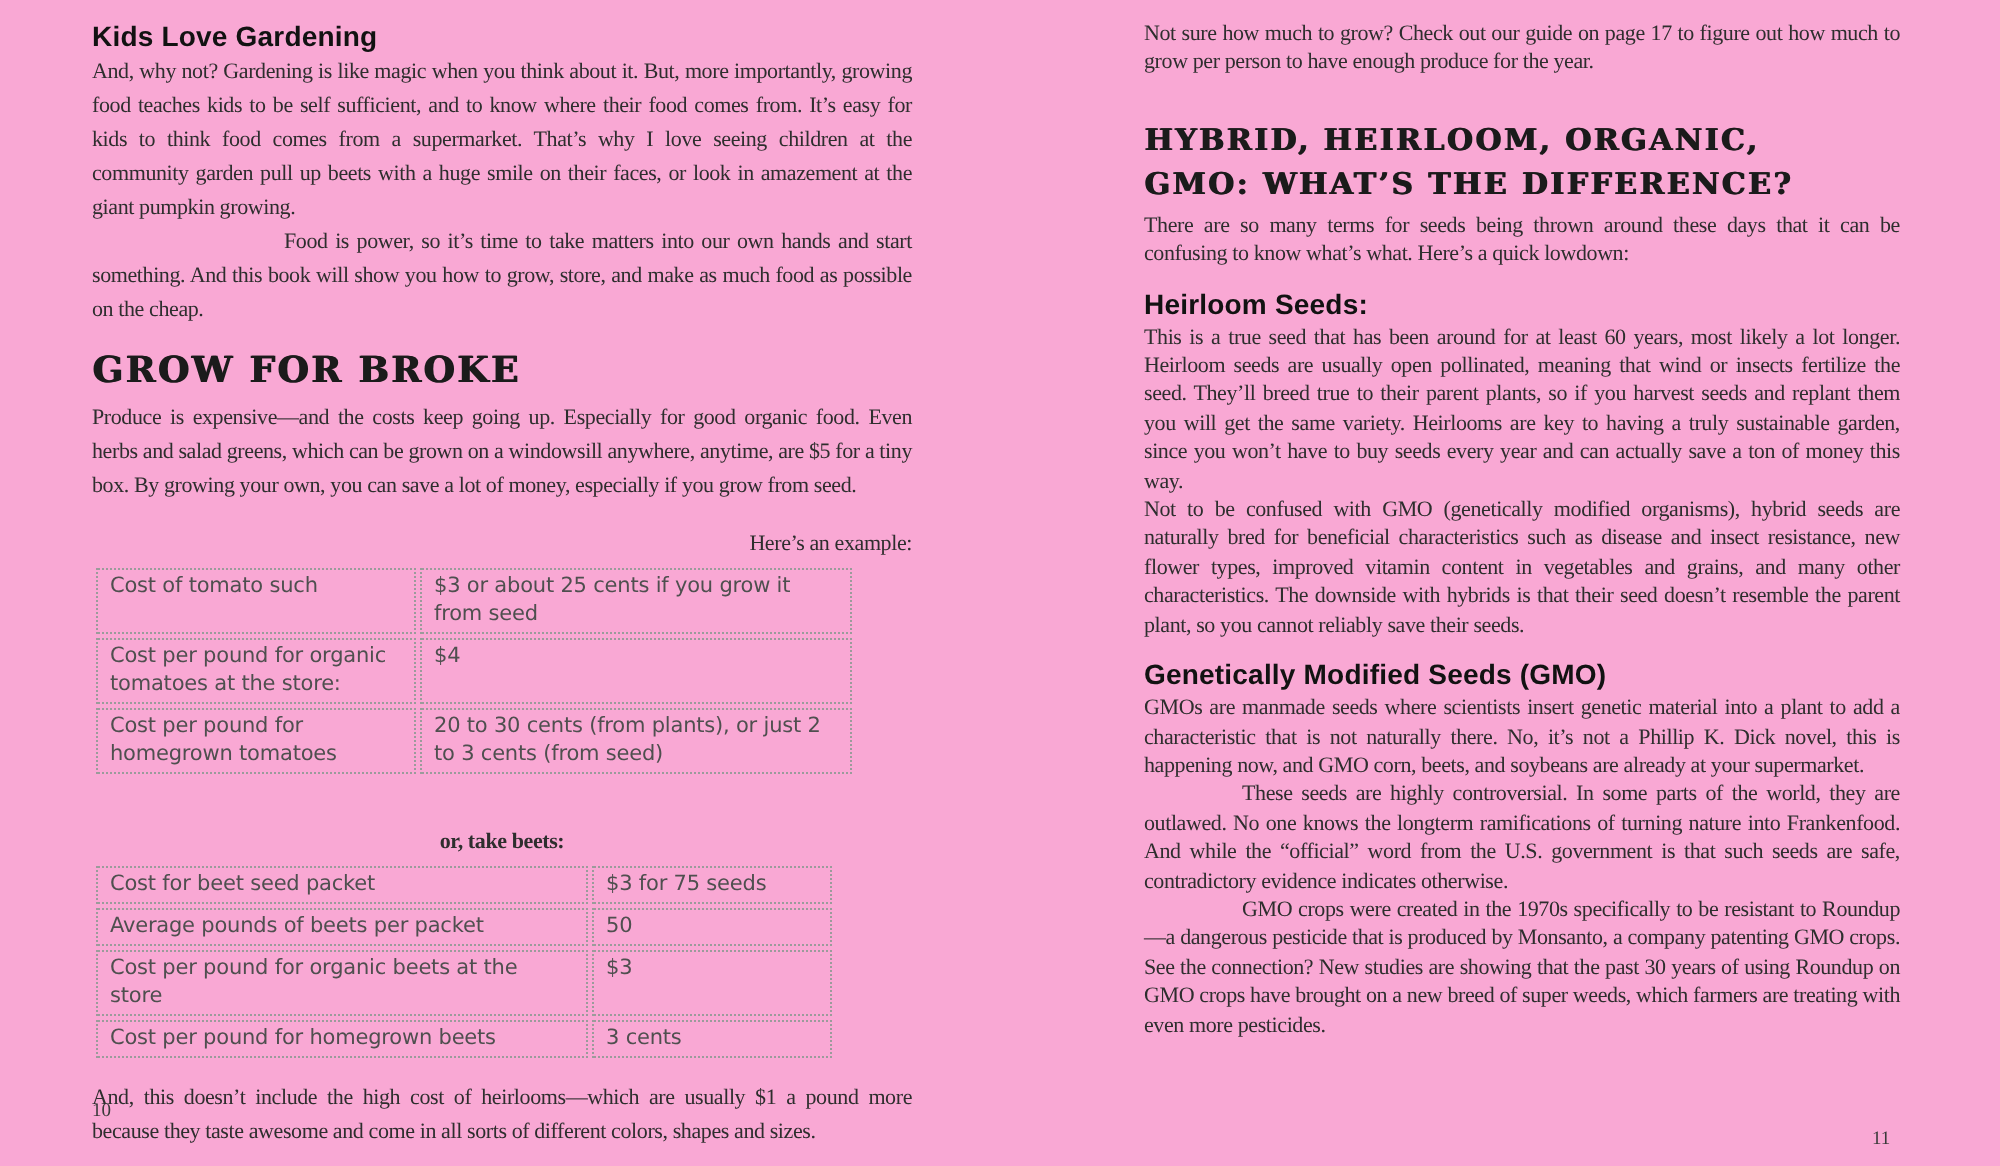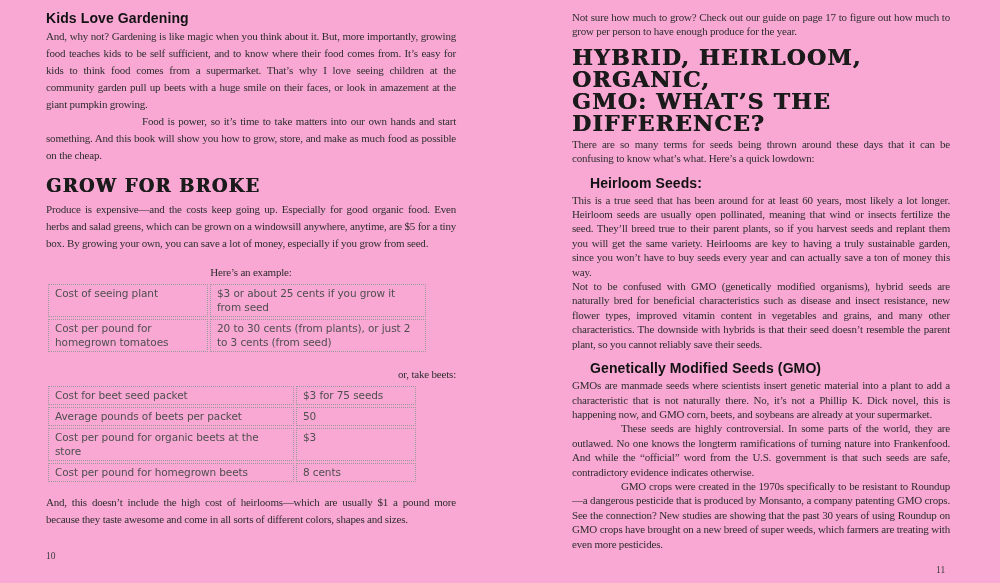--- a/index.html
+++ b/index.html
@@ -17,32 +17,32 @@
     color:#2e2e2e; text-align:justify; margin:0;
   }
   .page-right .body { font-size:11px; line-height:14.4px; }
   .indent-l { text-indent:96px; }
   .indent-r { text-indent:49px; }
 
   .sub-h {
     font-family:"Liberation Sans", sans-serif; font-weight:700;
     font-size:14px; color:#121212; margin:0 0 2px; letter-spacing:.1px;
   }
-  .page-right .sub-h { margin:9px 18px 2px; }
+  .page-right .sub-h { margin:9px 0 2px; }
 
   .big-h {
     font-family:"DejaVu Serif", serif; font-weight:700;
     font-size:18px; line-height:25px; letter-spacing:1.2px;
     color:#1b1b1b; text-shadow:0.6px 0 #1b1b1b;
     margin:9px 0 3px;
   }
-  .page-right .big-h { font-size:22px; line-height:22px; margin:7px 0 3px; }
+  .page-right .big-h { font-size:15px; line-height:22px; margin:20px 0 3px; }
 
-  .lead { margin:12px 0 1px; text-align:center; }
-  .lead2 { margin:12px 0 1px; text-align:right; }
+  .lead { margin:12px 0 1px; text-align:right; }
+  .lead2 { margin:24px 0 1px; text-align:center;font-weight:bold; }
   .closing { margin-top:10px; }
 
   table.hand {
     border-collapse:separate; border-spacing:2px;
     font-family:"DejaVu Sans", sans-serif; font-size:10.5px;
     line-height:14px; letter-spacing:-0.1px; color:#4f4f4f;
     table-layout:fixed;
   }
   table.hand td {
     border:1px dotted #9b9b9b; padding:1px 6px 2px; vertical-align:top;
@@ -68,22 +68,26 @@
     <p class="body">And, why not? Gardening is like magic when you think about it. But, more importantly, growing food teaches kids to be self sufficient, and to know where their food comes from. It’s easy for kids to think food comes from a supermarket. That’s why I love seeing children at the community garden pull up beets with a huge smile on their faces, or look in amazement at the giant pumpkin growing.</p>
     <p class="body indent-l">Food is power, so it’s time to take matters into our own hands and start something. And this book will show you how to grow, store, and make as much food as possible on the cheap.</p>
 
     <h1 class="big-h">GROW FOR BROKE</h1>
     <p class="body">Produce is expensive—and the costs keep going up. Especially for good organic food. Even herbs and salad greens, which can be grown on a windowsill anywhere, anytime, are $5 for a tiny box. By growing your own, you can save a lot of money, especially if you grow from seed.</p>
 
     <p class="body lead">Here’s an example:</p>
     <table class="hand t1">
       <tbody>
         <tr>
-          <td class="c1">Cost of seeing plant</td>
+          <td class="c1">Cost of tomato such</td>
           <td>$3 or about 25 cents if you grow it from seed</td>
+        </tr>
+        <tr>
+          <td class="c1">Cost per pound for organic tomatoes at the store:</td>
+          <td>$4</td>
         </tr>
         <tr>
           <td class="c1">Cost per pound for homegrown tomatoes</td>
           <td>20 to 30 cents (from plants), or just 2 to 3 cents (from seed)</td>
         </tr>
       </tbody>
     </table>
 
     <p class="body lead2">or, take beets:</p>
     <table class="hand t2">
@@ -95,21 +99,21 @@
         <tr>
           <td class="c1">Average pounds of beets per packet</td>
           <td>50</td>
         </tr>
         <tr>
           <td class="c1">Cost per pound for organic beets at the store</td>
           <td>$3</td>
         </tr>
         <tr>
           <td class="c1">Cost per pound for homegrown beets</td>
-          <td>8 cents</td>
+          <td>3 cents</td>
         </tr>
       </tbody>
     </table>
 
     <p class="body closing">And, this doesn’t include the high cost of heirlooms—which are usually $1 a pound more because they taste awesome and come in all sorts of different colors, shapes and sizes.</p>
   </div>
 
   <div class="page page-right">
     <p class="body">Not sure how much to grow? Check out our guide on page 17 to figure out how much to grow per person to have enough produce for the year.</p>
 

